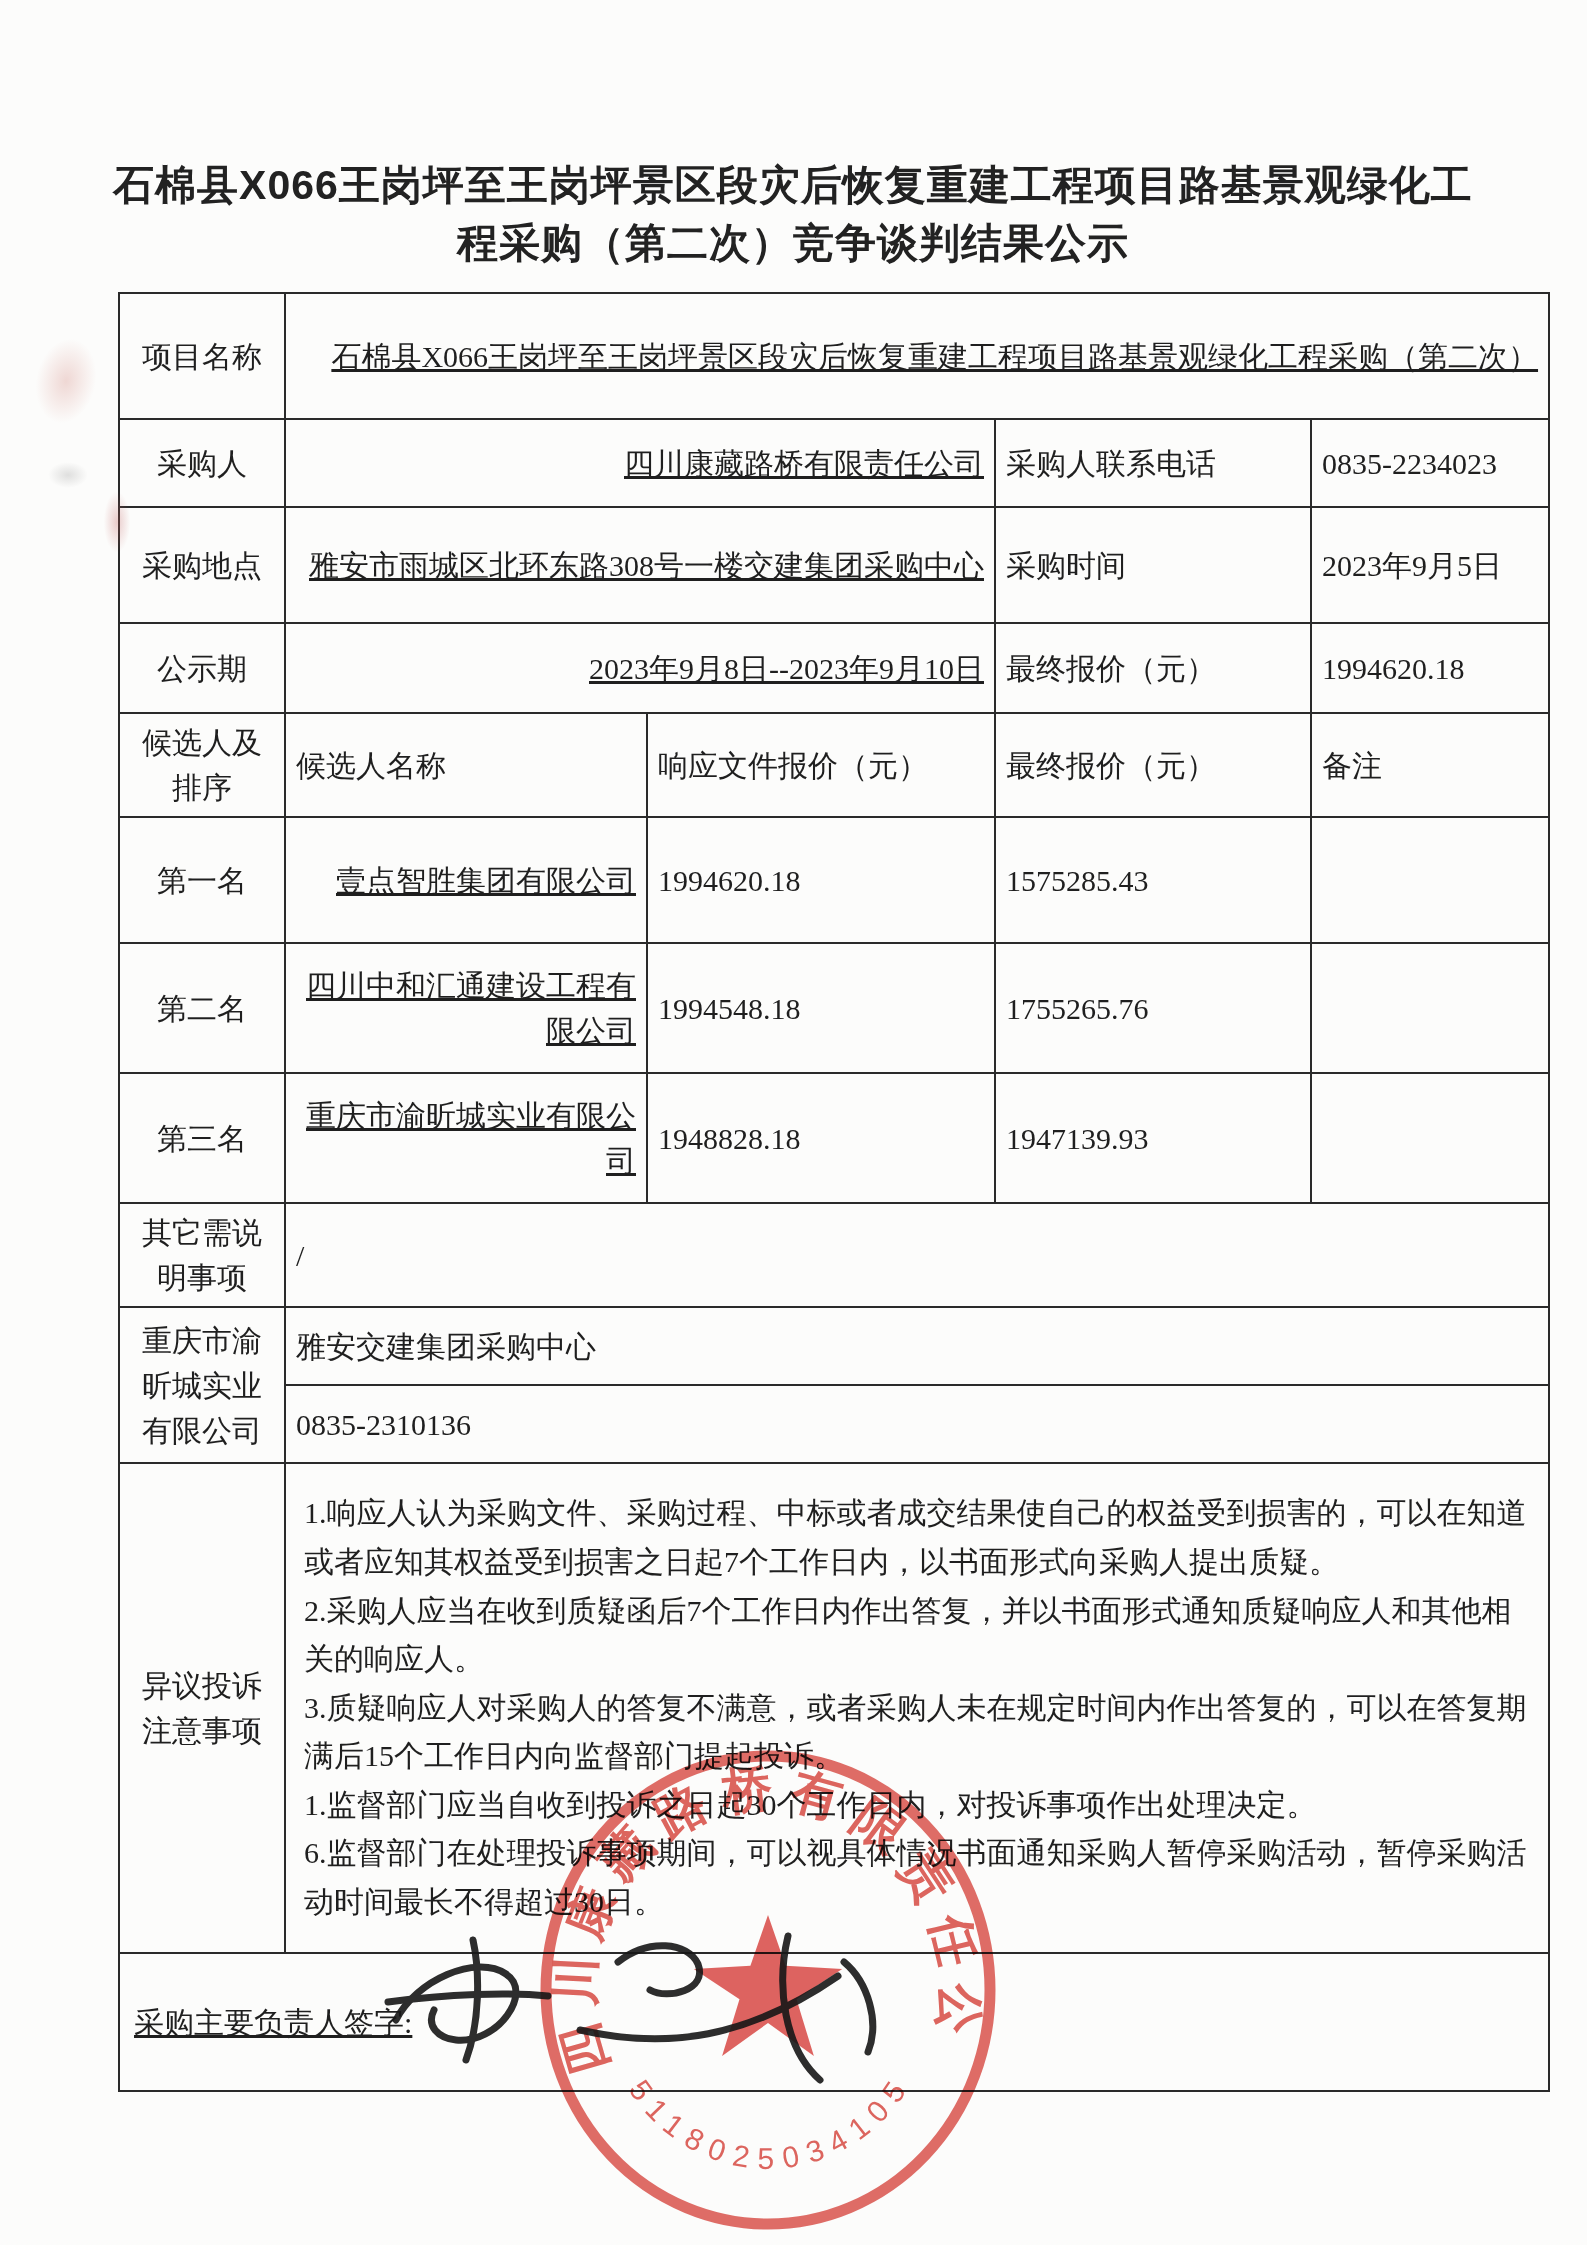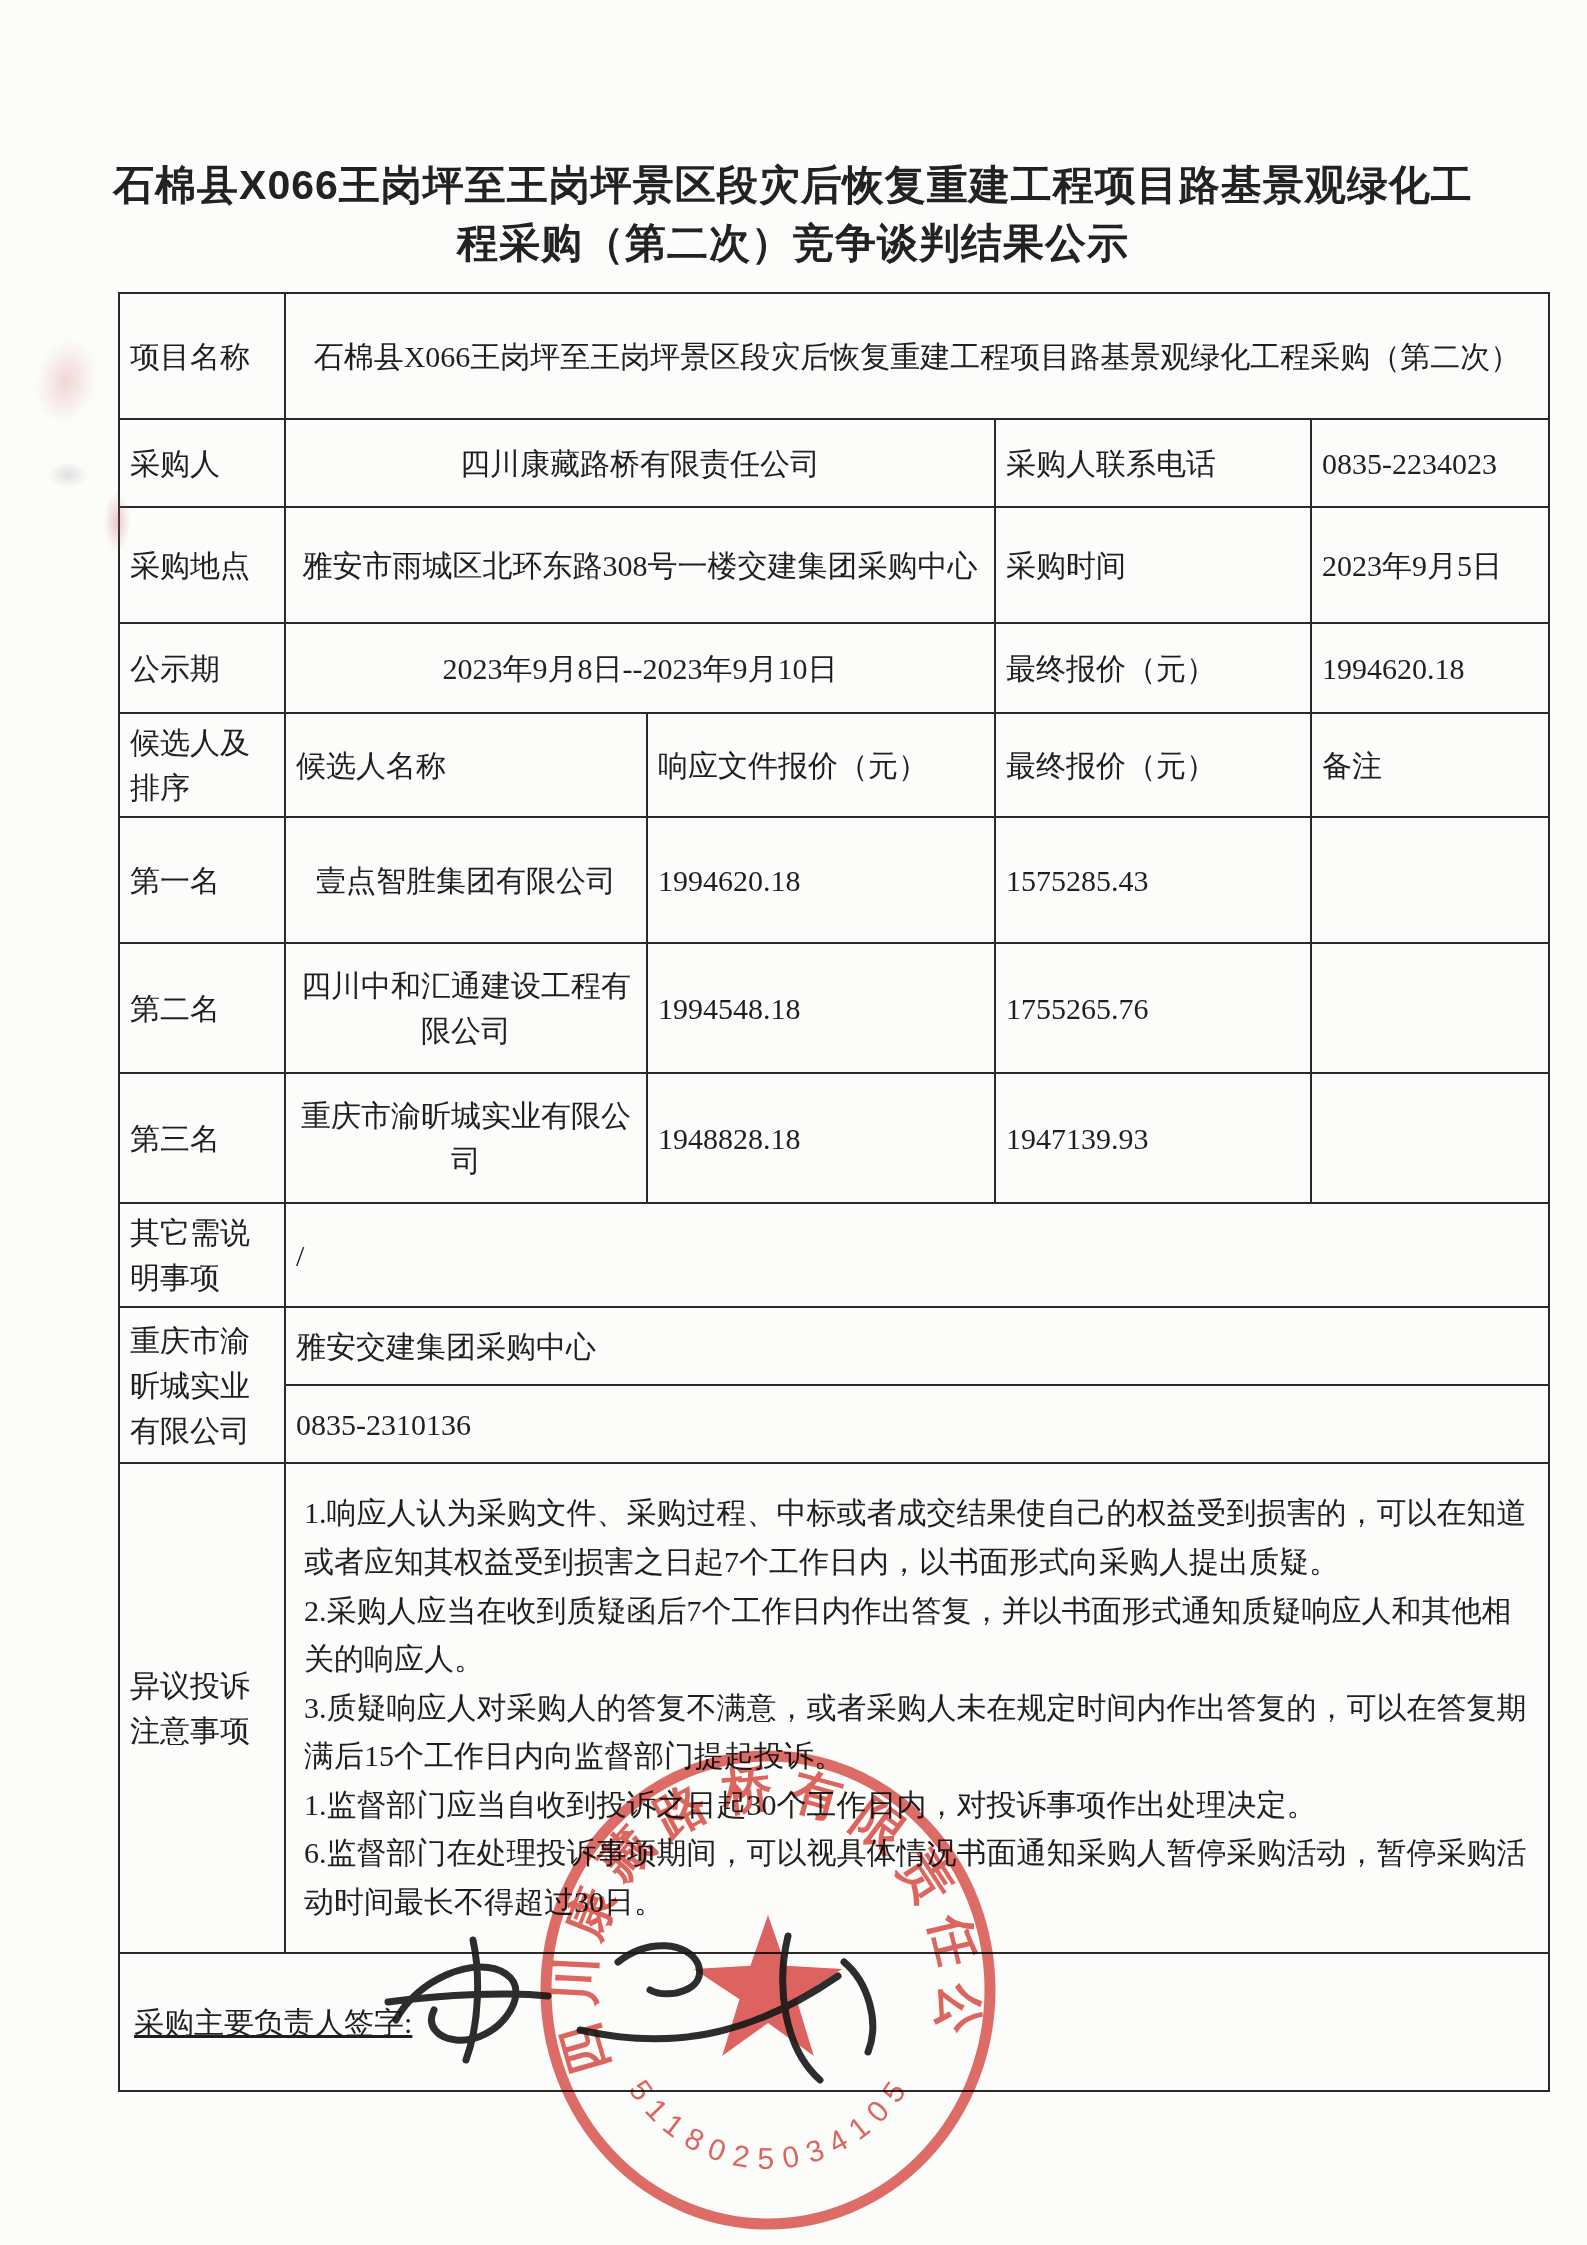--- a/index.html
+++ b/index.html
@@ -14,22 +14,22 @@
     font-weight:bold;font-size:41px;line-height:1.42;letter-spacing:1px;color:#222;
   }
   table.doc{
     position:absolute;left:118px;top:292px;width:1430px;
     border-collapse:collapse;table-layout:fixed;
   }
   table.doc td{
     border:2.5px solid #2a2a2a;font-size:30px;line-height:1.5;
     padding:6px 10px;vertical-align:middle;word-break:break-all;
   }
-  td.lbl{padding:6px 6px;}
-  td.val{text-align:center;padding:6px 14px;}
+  td.lbl{text-align:center;padding:6px 6px;}
+  td.val{text-align:right;padding:6px 14px;text-decoration:underline;}
   td.c{}
   .objection-cell{padding:24px 18px !important;}
   .objection-cell p{margin:0;line-height:1.62;}
   .sig-cell{font-size:31px;padding-left:14px !important;text-decoration:underline;}
   .stamp{position:absolute;left:533px;top:1742px;width:474px;height:496px;
          mix-blend-mode:multiply;opacity:.92;z-index:3;}
   .signature{position:absolute;left:368px;top:1902px;width:560px;height:200px;z-index:4;}
   .smudge{position:absolute;pointer-events:none;z-index:1;}
   .smudge.red1{left:36px;top:338px;width:60px;height:86px;
     background:radial-gradient(ellipse at center,rgba(205,120,110,.28),rgba(205,120,110,0) 70%);

